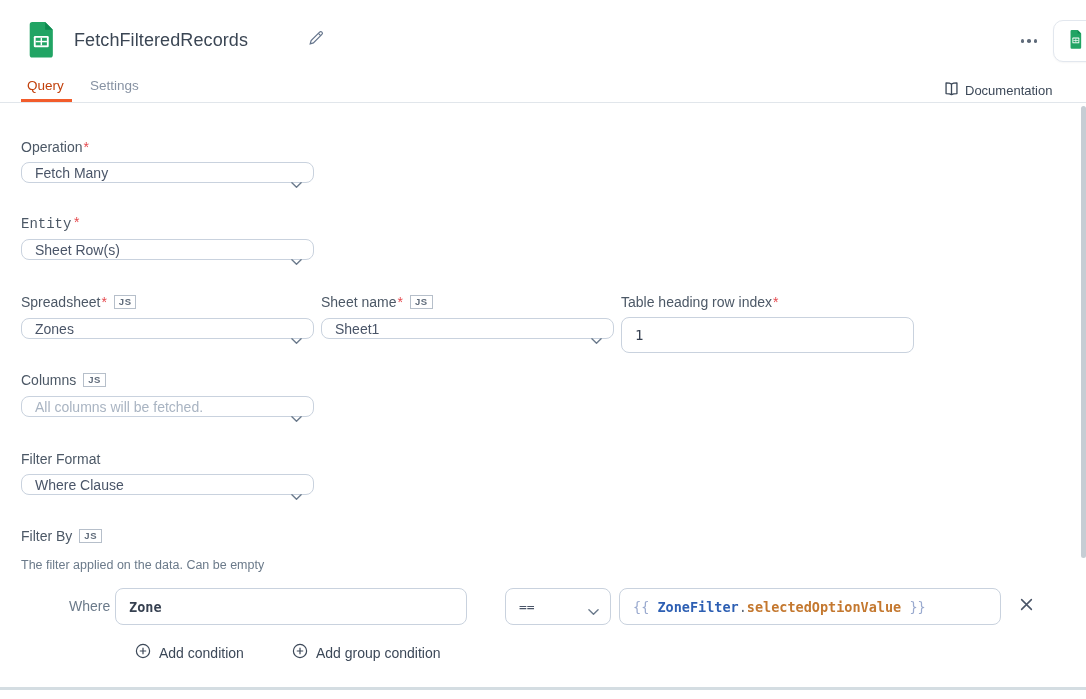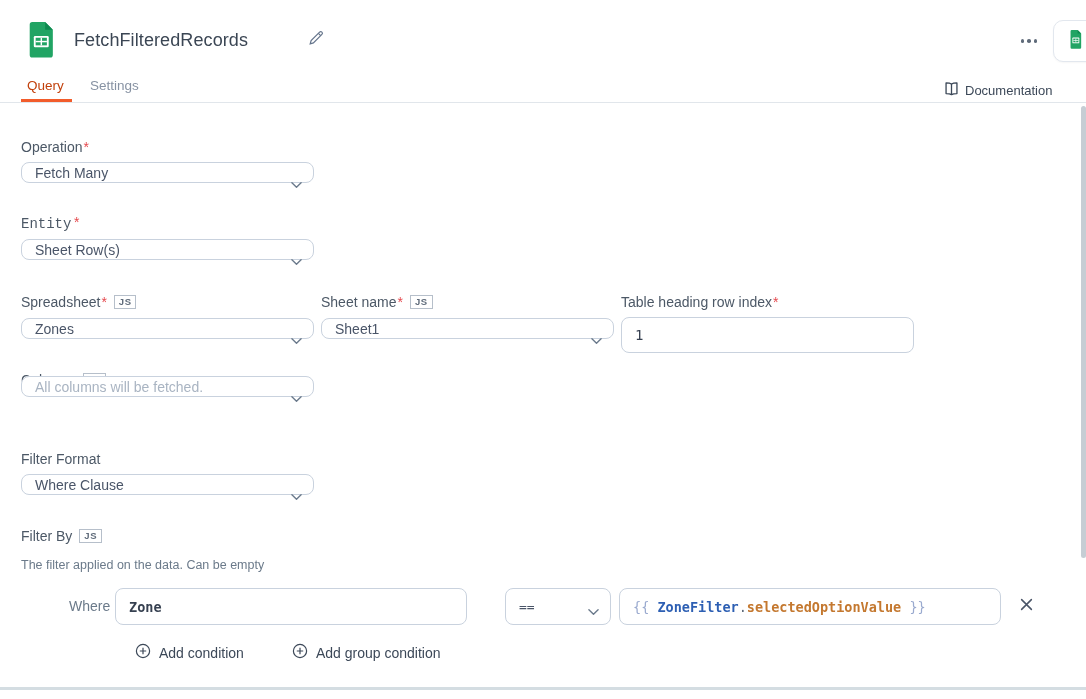--- a/index.html
+++ b/index.html
@@ -185,21 +185,21 @@
   <div class="field-label" style="left:621px; top:294px;">
     <span>Table heading row index</span>
       <span class="req">*</span>
   </div>
   <input class="text-input" style="left: 621px; top: 317px; width: 293px;" type="text" value="1">
 
   <div class="field-label" style="left:21px; top:372px;">
     <span>Columns</span>
     <span class="js-badge">JS</span>
   </div>
-  <div class="control select placeholder" style="left:21px; top:376px;">
+  <div class="control select placeholder" style="left:21px; top:396px;">
     <span>All columns will be fetched.</span>
     <span class="chev">
       <svg width="11" height="8" viewBox="0 0 12 8">
           <path d="M1 1.5 L6 6.5 L11 1.5" fill="none" stroke="#6b7a8c" stroke-width="1.5" stroke-linecap="round" stroke-linejoin="round"></path>
         </svg>
     </span>
   </div>
 
   <div class="field-label" style="left:21px; top:451px;">
     <span>Filter Format</span>

